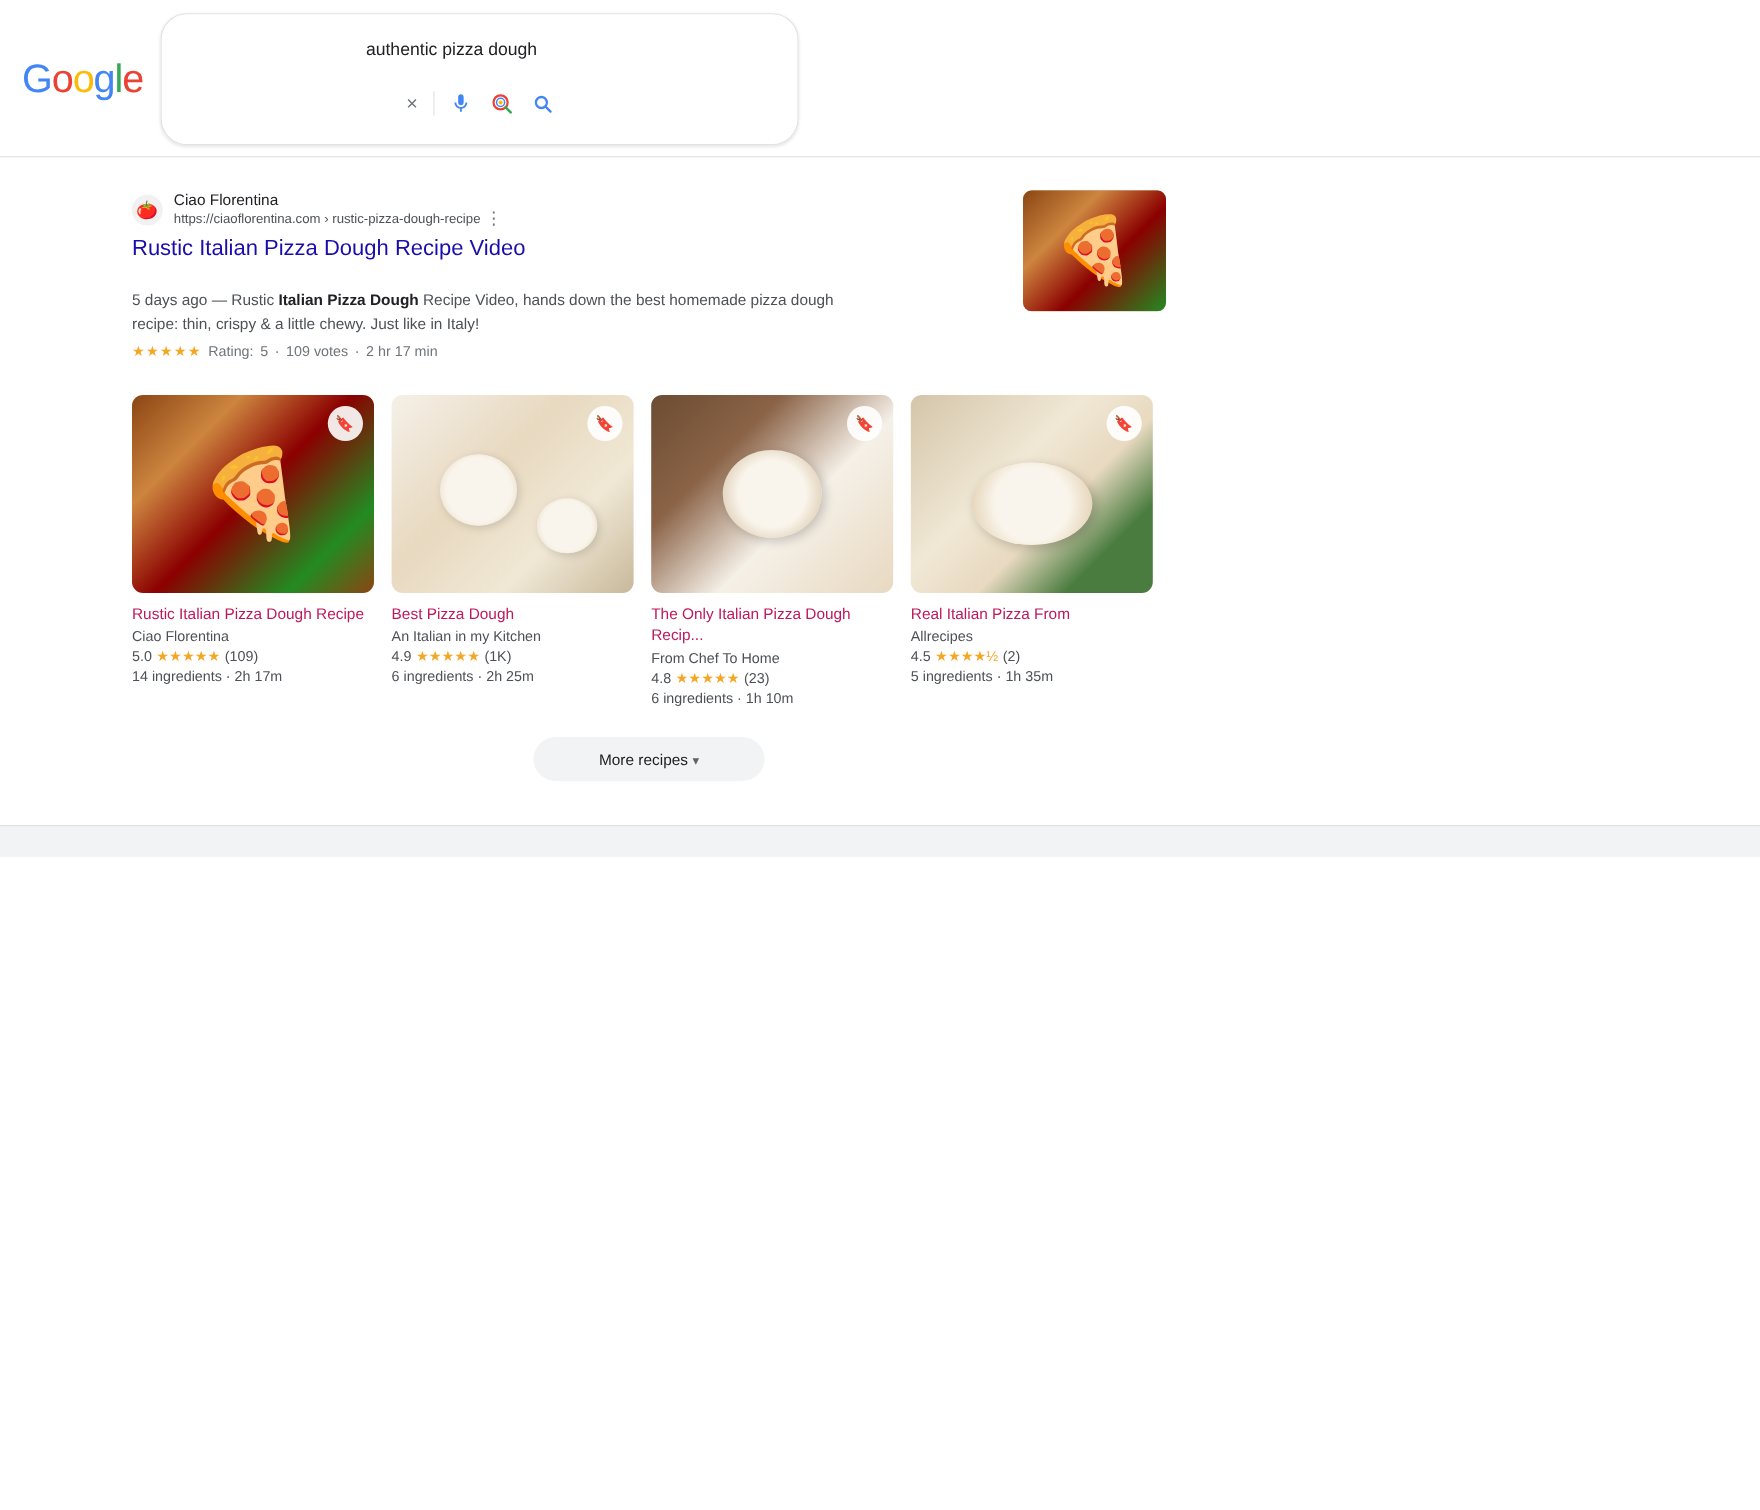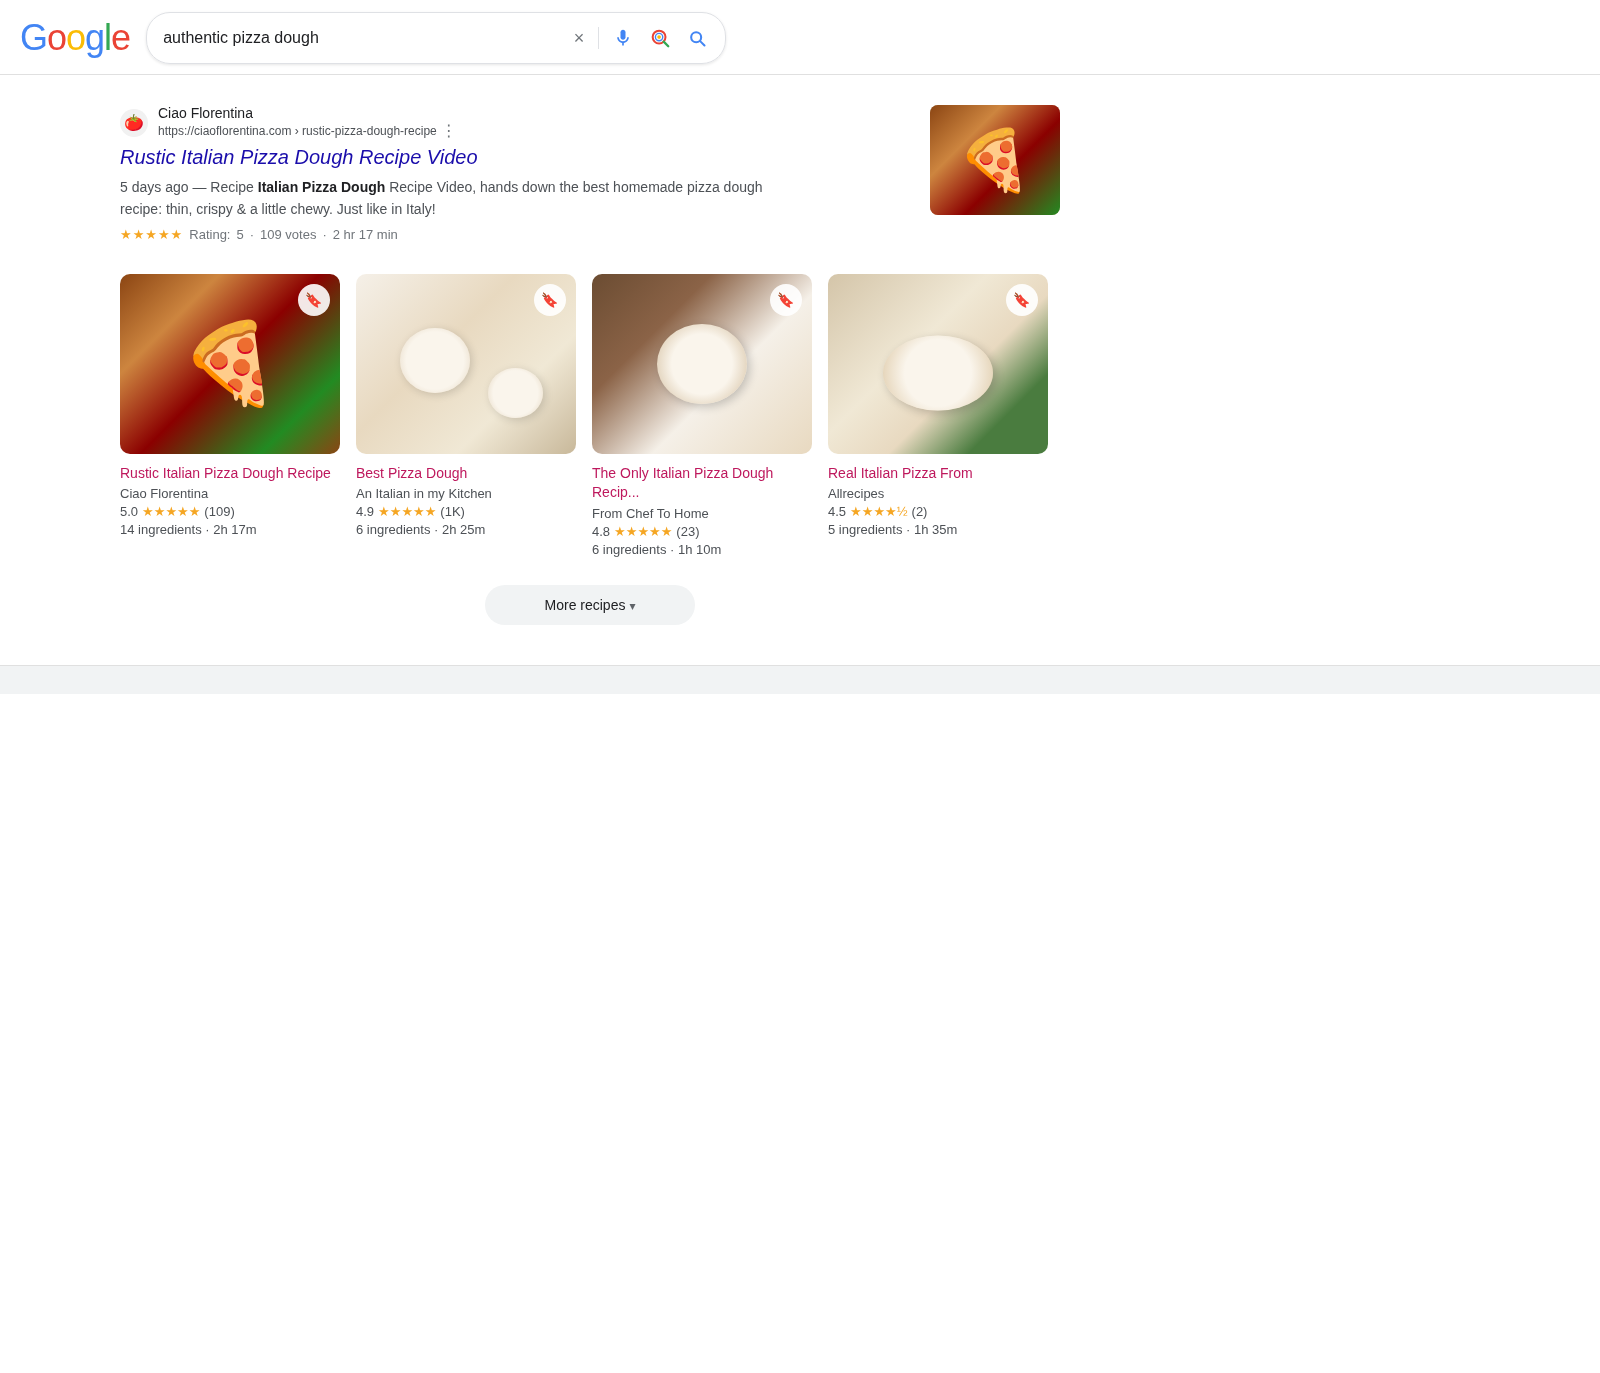--- a/index.html
+++ b/index.html
@@ -32,24 +32,25 @@
     .logo-o2 { color: #FBBC05; }
     .logo-g2 { color: #4285F4; }
     .logo-l { color: #34A853; }
     .logo-e { color: #EA4335; }
 
     .search-bar {
       display: flex;
       align-items: center;
       border: 1px solid #dfe1e5;
       border-radius: 24px;
-      padding: 12px 16px;
+      padding: 24px 16px;
       width: 580px;
-      gap: 10px;
+      gap: 26px;
       box-shadow: 0 1px 3px rgba(0,0,0,0.1);
+      flex-direction: column;
     }
     .search-input {
       flex: 1;
       border: none;
       outline: none;
       font-size: 16px;
       color: #202124;
       background: transparent;
     }
     .search-icon-group {
@@ -133,23 +134,22 @@
     .three-dots {
       color: #70757a;
       font-size: 16px;
       cursor: pointer;
     }
     .result-title {
       font-size: 20px;
       color: #1a0dab;
       text-decoration: none;
       display: block;
-      margin-bottom: 6px;
+      margin-bottom: 22px;
       line-height: 1.3;
-      font-style: italic;
     }
     .result-snippet {
       font-size: 14px;
       color: #4d5156;
       line-height: 1.6;
       margin-bottom: 6px;
     }
     .result-snippet strong { color: #202124; font-weight: 700; }
     .result-meta {
       display: flex;
@@ -416,21 +416,21 @@
         <div class="source-info">
           <span class="source-name">Ciao Florentina</span>
           <span class="source-url">
             <span>https://ciaoflorentina.com › rustic-pizza-dough-recipe</span>
             <span class="three-dots">⋮</span>
           </span>
         </div>
       </div>
       <a class="result-title" href="#">Rustic Italian Pizza Dough Recipe Video</a>
       <div class="result-snippet">
-        <span>5 days ago</span><span> — Recipe </span><strong>Italian Pizza Dough</strong><span> Recipe Video, hands down the best homemade pizza dough recipe: thin, crispy &amp; a little chewy. Just like in Italy!</span>
+        <span>5 days ago</span><span> — Rustic </span><strong>Italian Pizza Dough</strong><span> Recipe Video, hands down the best homemade pizza dough recipe: thin, crispy &amp; a little chewy. Just like in Italy!</span>
       </div>
       <div class="result-meta">
         <span class="stars">★★★★★</span>
         <span>Rating: </span>
         <span>5</span>
         <span>·</span>
         <span>109 votes</span>
         <span>·</span>
         <span>2 hr 17 min</span>
       </div>

